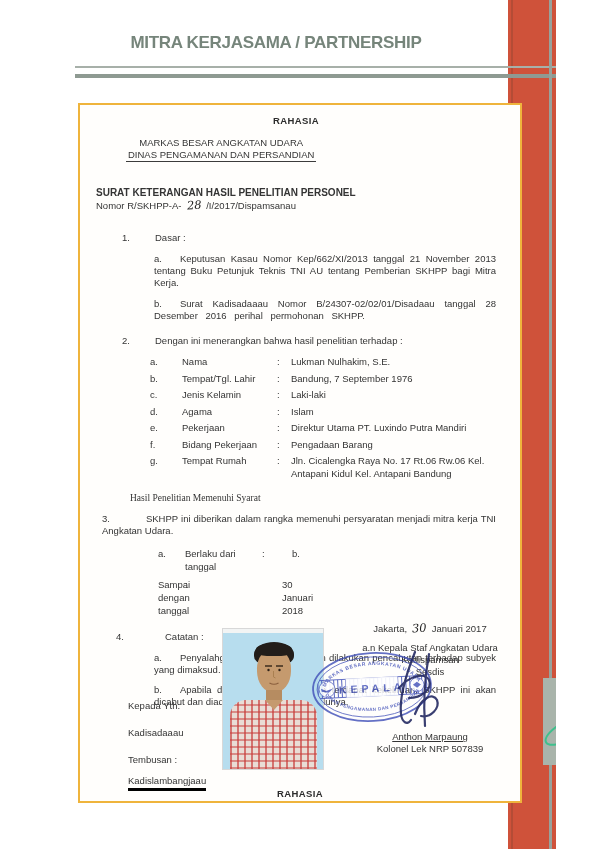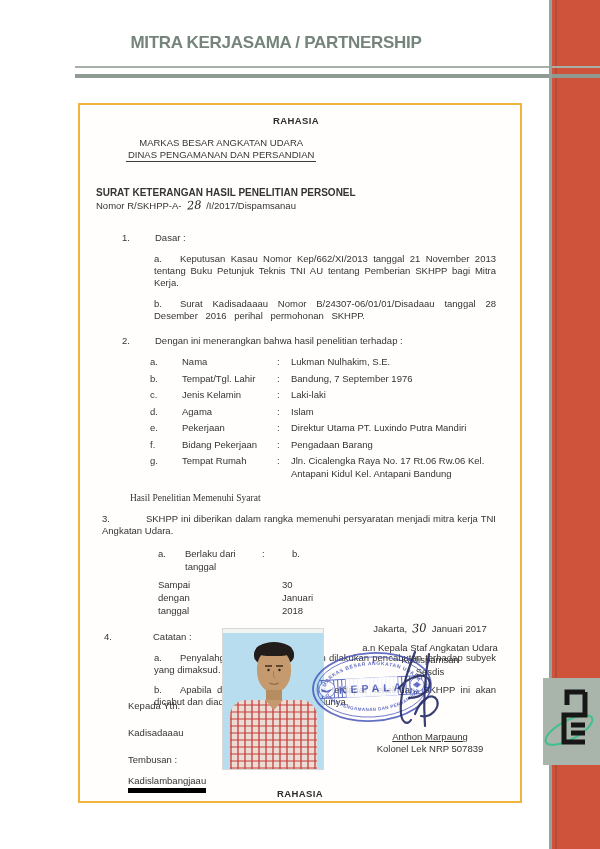--- a/index.html
+++ b/index.html
@@ -1,16 +1,16 @@
 <!DOCTYPE html>
 <html><head>
 <meta charset="utf-8">
 <style>
   html,body{margin:0;padding:0;background:#ffffff;}
-  .page{position:relative;width:600px;height:849px;background:#fff;overflow:hidden;
+  .page{position:relative;width:556px;height:849px;background:#fff;overflow:hidden;
         font-family:"Liberation Sans",sans-serif;color:#333;}
   
   .accent-bar{position:absolute;top:0;right:0;width:48px;height:849px;background:#cf523a;}
   .accent-bar-inner{position:absolute;top:0;left:3px;width:2px;height:100%;background:#b44c36;}
   .accent-line{position:absolute;top:0;left:549px;width:3px;height:849px;background:#98a29b;}
   
   .header-title{position:absolute;top:33px;left:0;width:552px;text-align:center;
         font-size:17px;font-weight:bold;letter-spacing:-0.3px;color:#76857b;}
   .rule{position:absolute;left:75px;width:525px;}
   .rule-thin{top:66px;height:2px;background:#a7b0a9;}
@@ -23,21 +23,21 @@
   .rahasia.top{margin-top:2px;}
   .org{display:inline-block;margin-left:30px;margin-top:10px;text-align:center;line-height:11.5px;}
   .org2{border-bottom:1.5px solid #3c3c3c;padding:0 2px 1px 2px;}
   .title-block{margin-top:24px;line-height:13px;}
   .doc-title{font-weight:bold;font-size:10px;}
   .hand{font-family:"DejaVu Serif",serif;font-style:italic;font-size:11.5px;color:#222;
         display:inline-block;transform:rotate(-4deg);margin:0 5px;}
   .item{margin-top:20px;}
   .item .num{display:inline-block;width:33px;}
   .item.lvl1{margin-left:26px;}
-  .item.lvl0{margin-left:8px;}
+  .item.lvl0{margin-left:20px;}
   .item.lvl0 .num{width:49px;}
   .para{margin:9px 0 0 58px;text-align:justify;}
   .para .si{}
   .para .sp{display:inline-block;width:18px;}
   .para.stretch{word-spacing:5px;}
   .p3{margin:9px 0 0 6px;text-align:justify;}
   .p3 .si{}
   .p3 .sp{display:inline-block;width:36px;}
   .grid-personal{display:grid;grid-template-columns:32px 95px 14px 1fr;row-gap:3.5px;
         margin:8px 0 0 54px;line-height:13px;}
@@ -64,21 +64,21 @@
   .face{position:absolute;left:34px;top:20px;width:34px;height:44px;}
   
   .sign-block{position:absolute;left:250px;top:517px;width:200px;text-align:center;line-height:12px;}
   .sign-date{margin-bottom:7px;}
   .sign-name{margin-top:53px;text-decoration:underline;}
   .stamp{position:absolute;left:230px;top:546px;transform:rotate(-3deg);}
   .signature{position:absolute;left:305px;top:543px;}
   
   .addr{position:absolute;left:48px;top:595px;line-height:12px;}
   .addr div{margin-bottom:15px;}
-  .addr .underl{border-bottom:5px solid #000000;padding-bottom:1px;display:inline-block;}
+  .addr .underl{border-bottom:3px solid #000000;padding-bottom:1px;display:inline-block;}
   .rahasia.bottom{position:absolute;left:0;top:683px;width:100%;}
   
   .logo-block{position:absolute;left:543px;top:678px;width:57px;height:87px;background:#a9b4ab;}
 </style>
 </head>
 <body>
 
 <div class="page">
 
   <div class="accent-bar">
@@ -105,21 +105,21 @@
         <span>Nomor R/SKHPP-A-</span><span class="hand">28</span><span>/I/2017/Dispamsanau</span>
       </div>
     </div>
 
     <div class="item lvl1">
       <span class="num">1.</span><span>Dasar :</span>
     </div>
 
     <p class="para"><span class="si">a.</span><span class="sp"></span><span>Keputusan Kasau Nomor Kep/662/XI/2013 tanggal 21 November 2013 tentang Buku Petunjuk Teknis TNI AU tentang Pemberian SKHPP bagi Mitra Kerja.</span></p>
 
-    <p class="para stretch"><span class="si">b.</span><span class="sp"></span><span>Surat Kadisadaaau Nomor B/24307-06/01/01/Disadaau tanggal 28 Desember 2016 perihal permohonan SKHPP.</span></p>
+    <p class="para stretch"><span class="si">b.</span><span class="sp"></span><span>Surat Kadisadaaau Nomor B/24307-02/02/01/Disadaau tanggal 28 Desember 2016 perihal permohonan SKHPP.</span></p>
 
     <div class="item lvl1" style="margin-top:13px;">
       <span class="num">2.</span><span>Dengan ini menerangkan bahwa hasil penelitian terhadap :</span>
     </div>
 
     <div class="grid-personal">
       <span>a.</span>
         <span>Nama</span>
         <span>:</span>
         <span>Lukman Nulhakim, S.E.</span>

